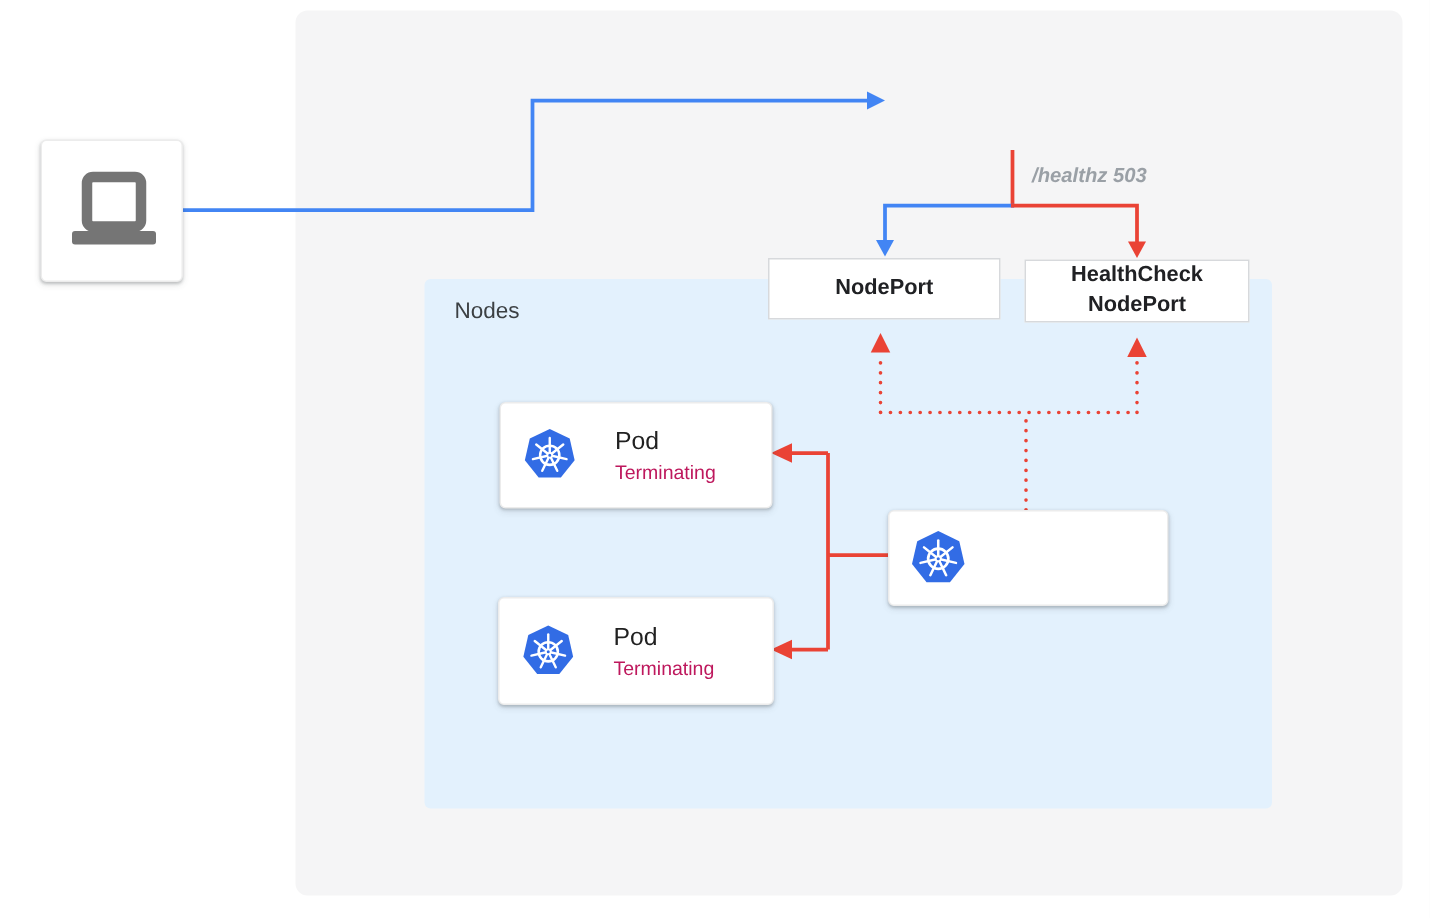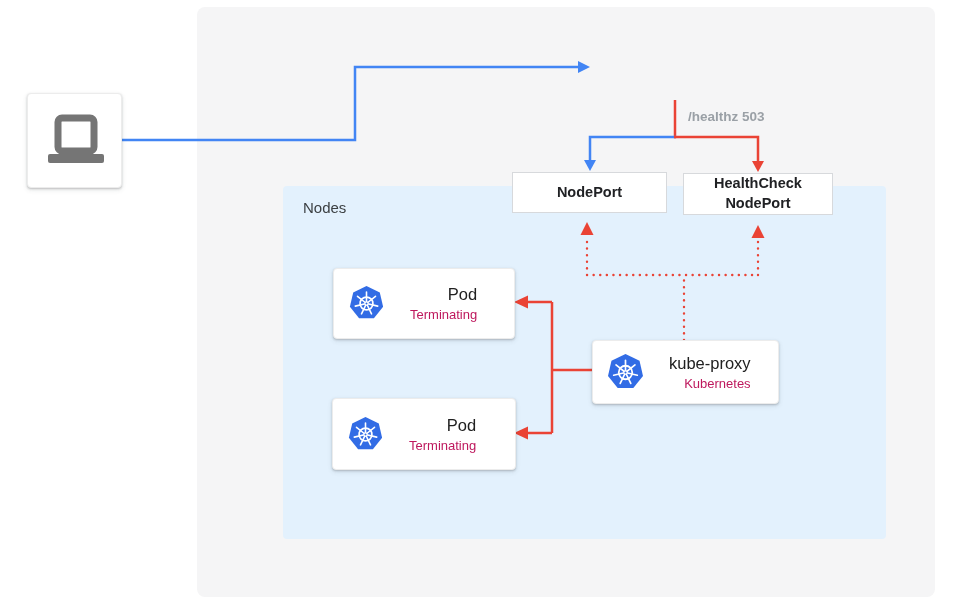--- a/index.html
+++ b/index.html
@@ -7,21 +7,21 @@
     position:relative; width:953px; height:612px; overflow:hidden;
     background:#ffffff; font-family:"Liberation Sans", sans-serif;
   }
   .abs { position:absolute; }
   #gray-panel {
     left:197px; top:7px; width:738px; height:590px;
     background:#f5f5f6; border-radius:8px; z-index:1;
   }
   #nodes-panel {
     left:283px; top:186px; width:565px; height:353px;
-    background:#e3f1fd; border-radius:4px; z-index:2;padding-left:38px;
+    background:#e3f1fd; border-radius:4px; z-index:2;
   }
   #nodes-label {
     left:20px; top:13px; font-size:15px; color:#3c4043; position:absolute;
   }
   #lines-svg { left:0; top:0; z-index:3; pointer-events:none; }
   .card { position:absolute; background:#ffffff; border-radius:4px; z-index:4; }
   .shadow-card {
     border:1px solid #ececec;
     box-shadow:0 1px 2px rgba(60,64,67,.25), 0 2px 5px rgba(60,64,67,.12);
   }
@@ -32,33 +32,33 @@
   #clb-card {
     left:590px; top:33px; width:173px; height:67px;
     display:flex; align-items:center;
   }
   #clb-card .icon-wrap { margin-left:11px; flex:0 0 auto; display:flex; }
   #clb-label {
     margin-left:12px; font-size:14.5px; line-height:1.38; color:#757575; width:96px;
   }
   #healthz-label {
     left:688px; top:109px; z-index:4;
-    font-size:13.5px; font-weight:bold; color:#9aa0a6;
+    font-size:13.5px; font-weight:bold; color:#9aa0a6;font-style:italic;
   }
   .port-box {
     position:absolute; background:#ffffff; border:1px solid #d7d9dc; z-index:4;
     display:flex; flex-direction:column; align-items:center; justify-content:center;
     font-size:14.5px; font-weight:bold; color:#202124; text-align:center;
     line-height:1.35; box-sizing:border-box;
   }
   #nodeport-box { left:512px; top:172px; width:155px; height:41px; }
   #healthcheck-box { left:683px; top:173px; width:150px; height:42px;justify-content:space-between; }
   .k8s-card { display:flex; align-items:center; }
   .k8s-card .icon-wrap { flex:0 0 auto; display:flex; }
-  .k8s-card .text-col { margin-left:25px;text-align:right; }
+  .k8s-card .text-col { margin-left:25px; }
   .k8s-card .title { font-size:16.5px; color:#212121; }
   .k8s-card .subtitle { font-size:13px; color:#be185d; margin-top:3px; }
   #pod-card-1 { left:333px; top:268px; width:180px; height:69px; }
   #pod-card-2 { left:332px; top:398px; width:182px; height:70px; }
   #pod-card-1 .icon-wrap, #pod-card-2 .icon-wrap { margin-left:14px; }
   #kubeproxy-card { left:592px; top:340px; width:185px; height:62px; }
   #kubeproxy-card .icon-wrap { margin-left:13px; }
   #kubeproxy-card .text-col { margin-left:24px; }
 </style>
 </head>
@@ -169,19 +169,15 @@
           <line x1="18" y1="18.5" x2="29.2" y2="21.1"></line>
           <line x1="18" y1="18.5" x2="23" y2="28.9"></line>
           <line x1="18" y1="18.5" x2="13" y2="28.9"></line>
           <line x1="18" y1="18.5" x2="6.8" y2="21.1"></line>
           <line x1="18" y1="18.5" x2="9" y2="11.3"></line>
         </g>
         <circle cx="18" cy="18.5" r="6.4" fill="none" stroke="#ffffff" stroke-width="1.7"></circle>
         <circle cx="18" cy="18.5" r="1.6" fill="#326CE5" stroke="#ffffff" stroke-width="1.2"></circle>
       </svg>
     </span>
-    <div class="text-col">
-      <div class="title">kube-proxy</div>
-      <div class="subtitle">Kubernetes</div>
-    </div>
   </div>
 
 </div>
 
 </body></html>

